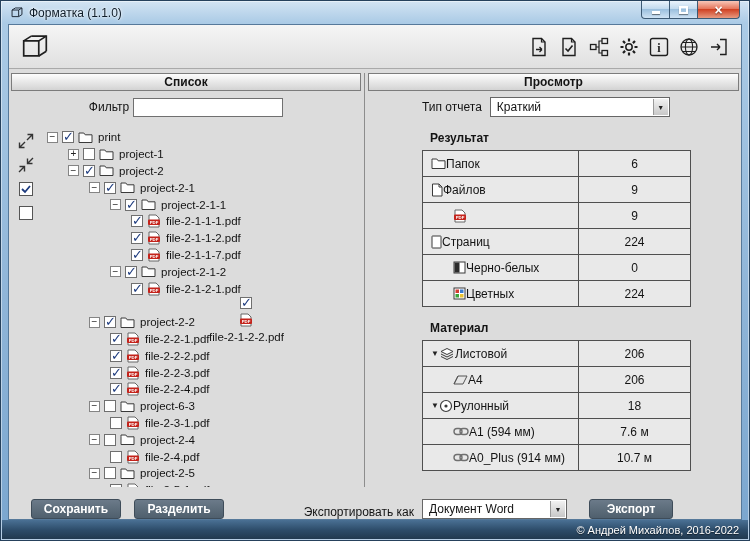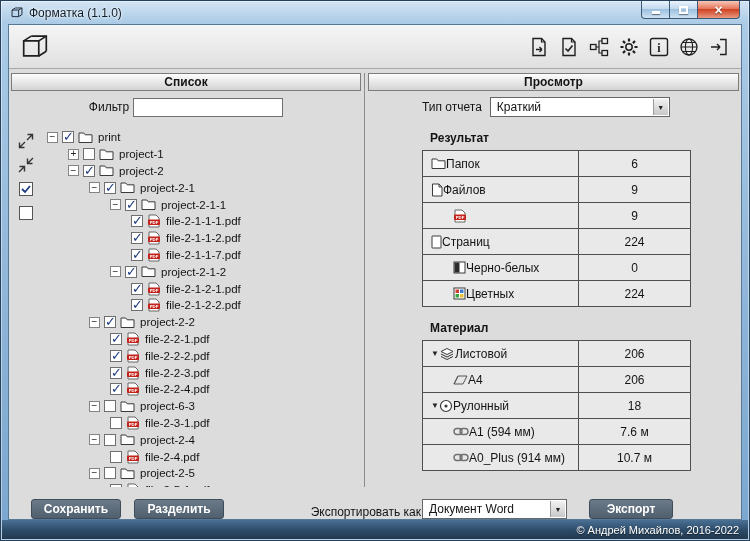--- a/index.html
+++ b/index.html
@@ -57,21 +57,21 @@
   table.report td{border:1px solid #4f4f4f;height:26px;padding:0;vertical-align:middle}
   td.cell-label{width:156px}
   .cl{display:flex;align-items:center;}
   td.cell-value{width:112px;text-align:center}
   .tri{font-size:8px;color:#222;cursor:pointer;line-height:1}
 
   .bottom-bar{height:32px;flex:none;display:flex;align-items:flex-end;padding:0 16px 0 22px}
   .btn{height:20px;border:1px solid #3e4c59;border-radius:3px;background:linear-gradient(var(--button-dark,#6b7a89),#4f5f6d);color:#fff;font-weight:bold;font-size:12px;font-family:inherit;padding:0 10px;min-width:90px;cursor:pointer}
   .btn+.btn{margin-left:13px}
   .export-label{margin-left:auto}
-  .export-combo{width:145px;margin-left:1px}
+  .export-combo{width:145px;margin-left:8px}
   .btn-export{margin-left:22px;margin-right:52px;min-width:84px}
 
   .statusbar{position:absolute;left:1px;right:1px;bottom:1px;height:19px;background:linear-gradient(#4a7094,#2c4b68 55%,#21394f);display:flex;align-items:center;justify-content:flex-end;padding-right:9px;color:#fff;font-size:11px;text-shadow:0 1px 1px rgba(0,0,0,.6)}
 </style>
 </head>
 <body>
 
 <div class="window">
 
   <div class="titlebar">
@@ -295,21 +295,21 @@
                 <span class="cb checked"></span>
                 <span class="icn">
                   <svg width="14" height="14" viewBox="0 0 13 14">
                     <path d="M1.5 1 h7 l3 3 v9 h-10 z" fill="#fff" stroke="#666"></path>
                     <rect x="0.5" y="5.5" width="12" height="5.5" rx="1" fill="var(--pdf-red,#c4231b)"></rect>
                     <text x="6.5" y="9.8" font-size="4.3" font-weight="bold" fill="#fff" text-anchor="middle" font-family="Liberation Sans,sans-serif">PDF</text>
                   </svg>
                 </span>
                 <span class="tree-label">file-2-1-2-1.pdf</span>
               </div>
-              <div class="tree-row" style="padding-left: 90px;">
+              <div class="tree-row" style="padding-left: 90px; flex-direction: column;">
                 <span class="cb checked"></span>
                 <span class="icn">
                   <svg width="14" height="14" viewBox="0 0 13 14">
                     <path d="M1.5 1 h7 l3 3 v9 h-10 z" fill="#fff" stroke="#666"></path>
                     <rect x="0.5" y="5.5" width="12" height="5.5" rx="1" fill="var(--pdf-red,#c4231b)"></rect>
                     <text x="6.5" y="9.8" font-size="4.3" font-weight="bold" fill="#fff" text-anchor="middle" font-family="Liberation Sans,sans-serif">PDF</text>
                   </svg>
                 </span>
                 <span class="tree-label">file-2-1-2-2.pdf</span>
               </div>

